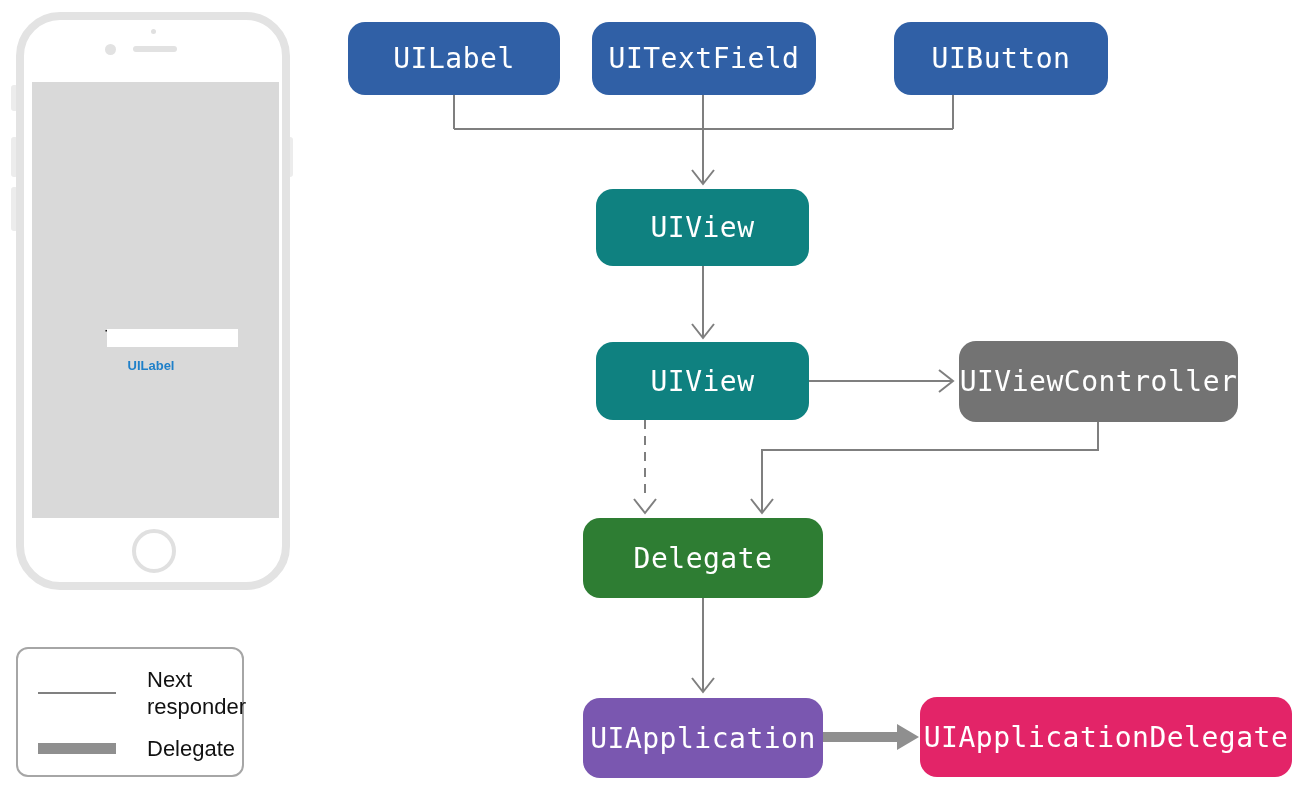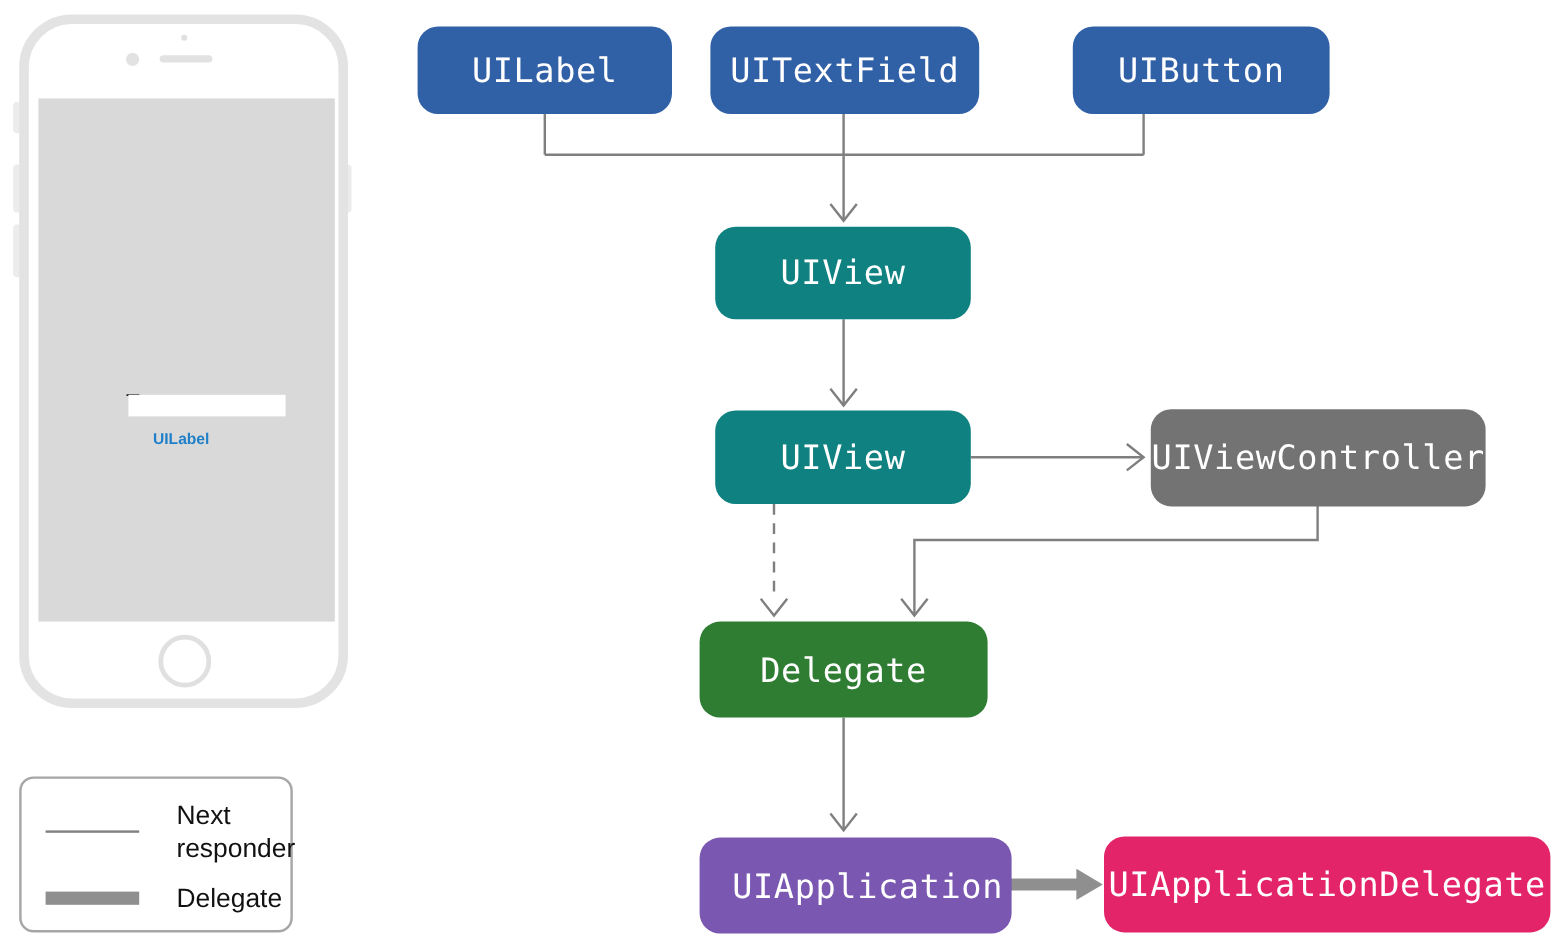--- a/index.html
+++ b/index.html
@@ -13,21 +13,21 @@
     font-family:"DejaVu Sans Mono","Liberation Mono",monospace;font-size:28px;font-weight:500;
     letter-spacing:.5px;
   }
   .n-uilabel{left:348px;top:22px;width:212px;height:73px;}
   .n-uitextfield{left:592px;top:22px;width:224px;height:73px;}
   .n-uibutton{left:846px;top:22px;width:214px;height:73px;margin-left:48px;}
   .n-uiview1{left:596px;top:189px;width:213px;height:77px;}
   .n-uiview2{left:596px;top:342px;width:213px;height:78px;}
   .n-uiviewcontroller{left:959px;top:341px;width:279px;height:81px;}
   .n-uiwindow{left:583px;top:518px;width:240px;height:80px;}
-  .n-uiapplication{left:583px;top:698px;width:240px;height:80px;padding-left:20px;}
+  .n-uiapplication{left:583px;top:698px;width:240px;height:80px;}
   .n-uiappdelegate{left:920px;top:697px;width:372px;height:80px;}
   .connectors{position:absolute;left:0;top:0;z-index:0;}
 
   
   .side-btn{position:absolute;background:#ececec;border-radius:3px;z-index:0;}
   .sb-l1{left:11px;top:85px;width:7px;height:26px;}
   .sb-l2{left:11px;top:137px;width:7px;height:40px;}
   .sb-l3{left:11px;top:187px;width:7px;height:44px;}
   .sb-r1{left:286px;top:137px;width:7px;height:40px;}
   .phone-body{

